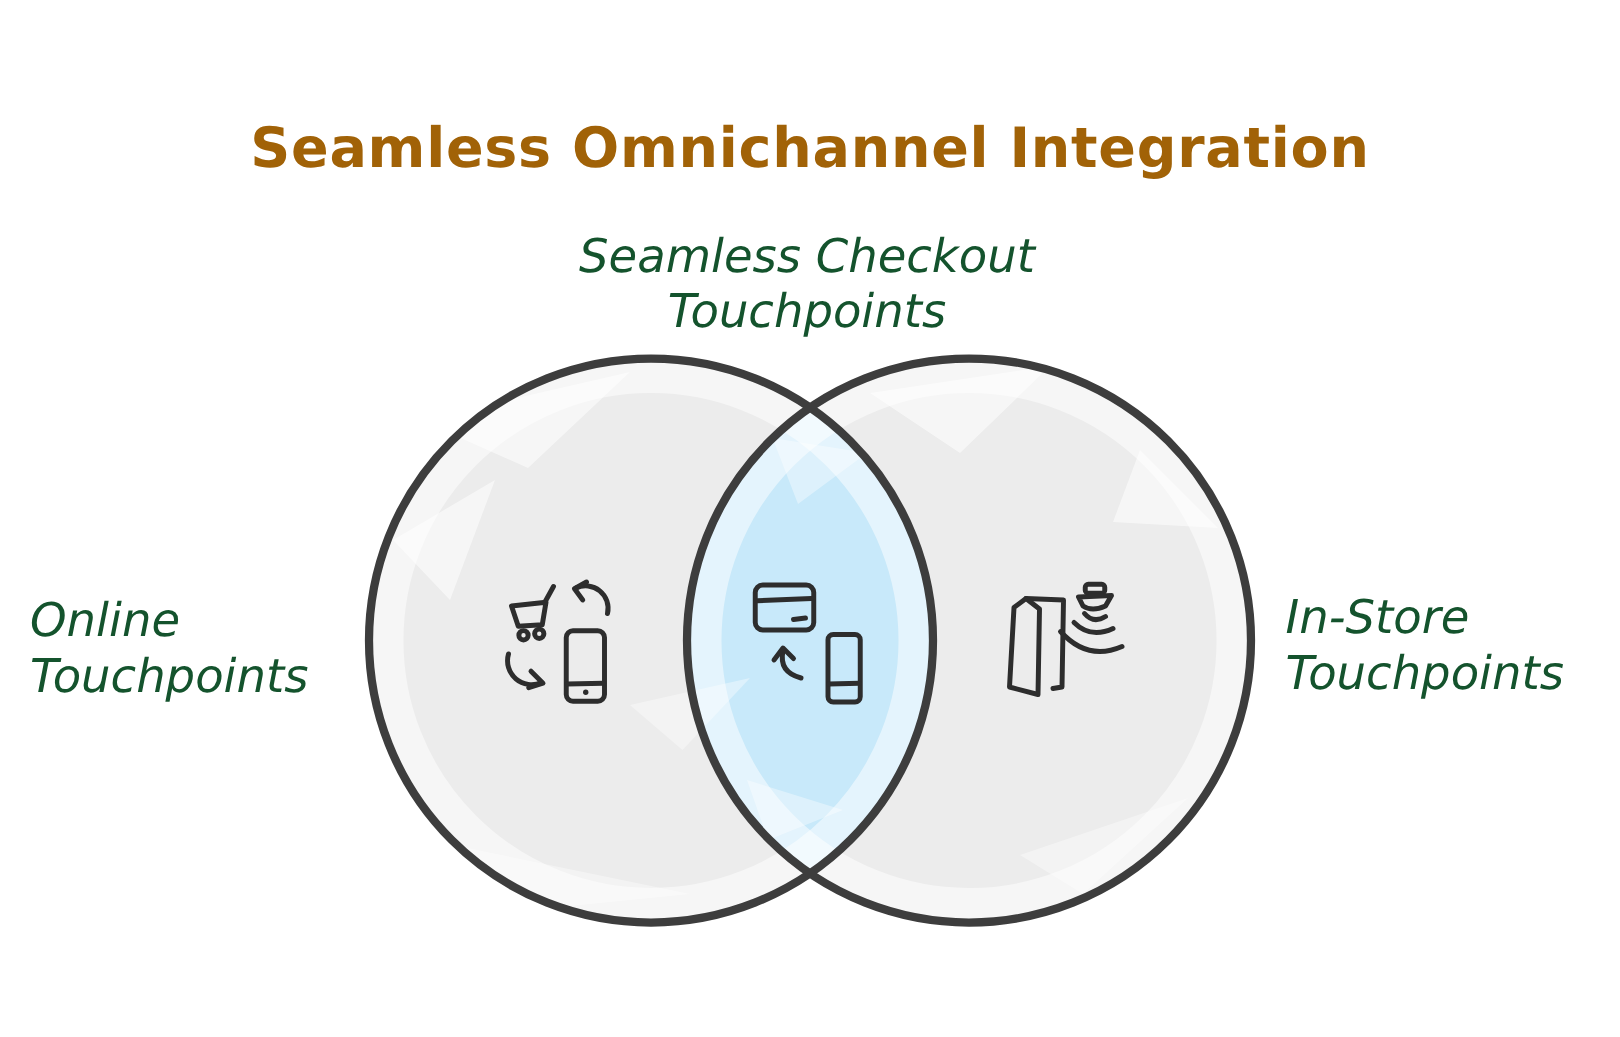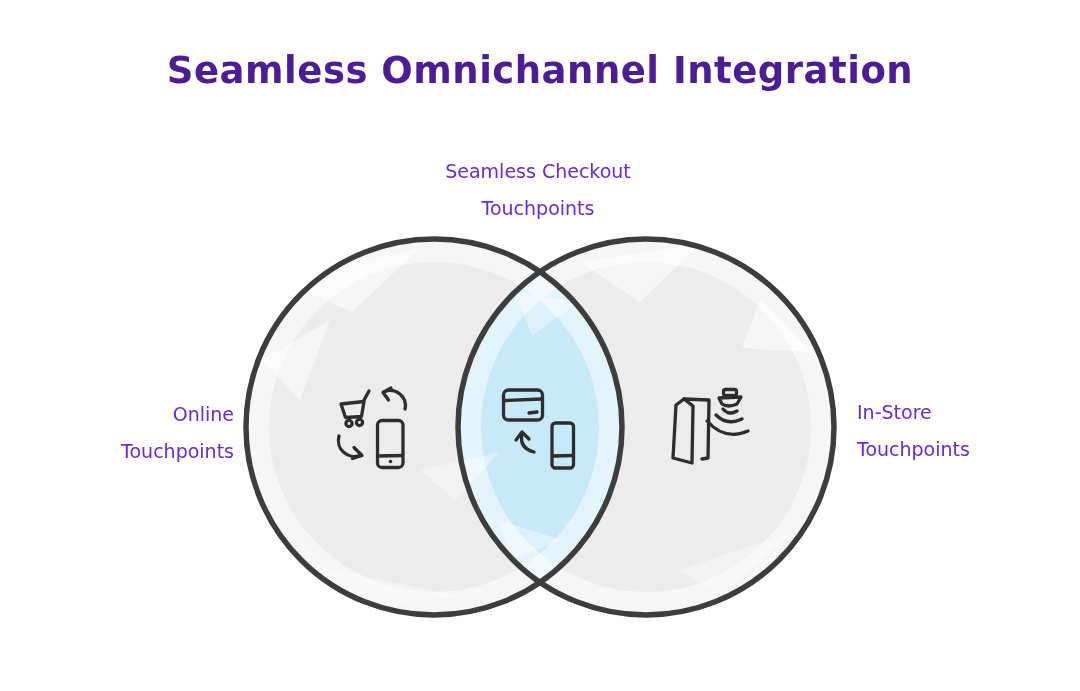--- a/index.html
+++ b/index.html
@@ -2,26 +2,26 @@
 <html><head>
 <meta charset="utf-8">
 <style>
   html,body{margin:0;padding:0;background:#ffffff;}
   .stage{
     position:relative;width:1080px;height:691px;background:#ffffff;
     font-family:"DejaVu Sans", sans-serif;overflow:hidden;
   }
   .venn-svg{position:absolute;left:0;top:0;}
   .title{
-    position:absolute;left:0;right:0;top:49px;text-align:center;
-    font-size:37px;font-weight:700;color:#4c1d95;letter-spacing:.5px;
+    position:absolute;left:0;right:0;top:77px;text-align:center;
+    font-size:37px;font-weight:700;color:#a16207;letter-spacing:.5px;
   }
-  .hand{color:#6d28d9;font-size:19px;line-height:37px;}
+  .hand{color:#14532d;font-size:31px;line-height:37px;font-style:italic;}
   .label-center{position:absolute;left:360px;width:356px;top:153px;text-align:center;}
-  .label-left{position:absolute;left:20px;width:214px;top:396px;text-align:right;}
+  .label-left{position:absolute;left:20px;width:214px;top:396px;text-align:left;}
   .label-right{position:absolute;left:857px;width:230px;top:394px;text-align:left;}
   .fill-gray{fill:#ececec;}
   .fill-blue{fill:#c8e9fa;}
   .outline{fill:none;stroke:#3d3d3d;stroke-width:5.5;}
   .rim{fill:none;stroke:#ffffff;opacity:.5;stroke-width:22;}
   .streak{fill:#ffffff;opacity:.55;}
   .streak-soft{fill:#ffffff;opacity:.38;}
   .icon{fill:none;stroke:#2d2d2d;stroke-width:3.3;stroke-linecap:round;stroke-linejoin:round;}
   .icon-fill{fill:#2d2d2d;stroke:none;}
 </style>

